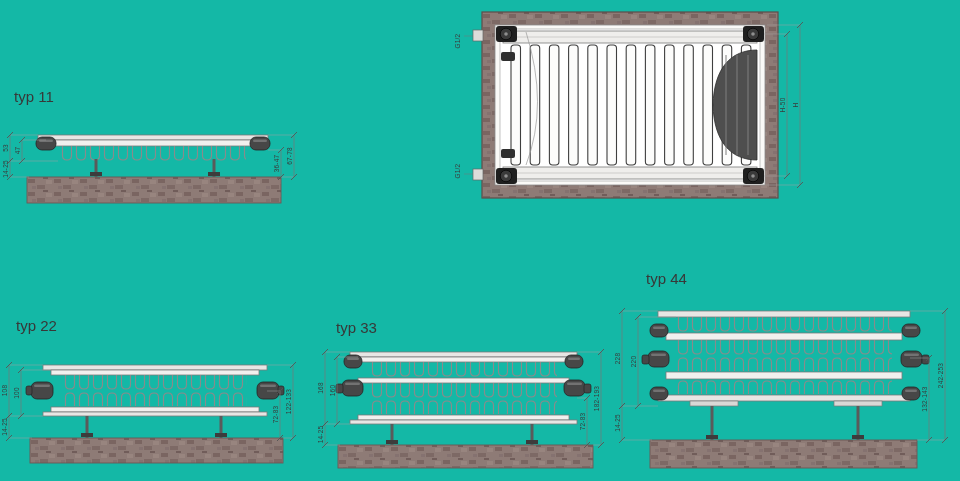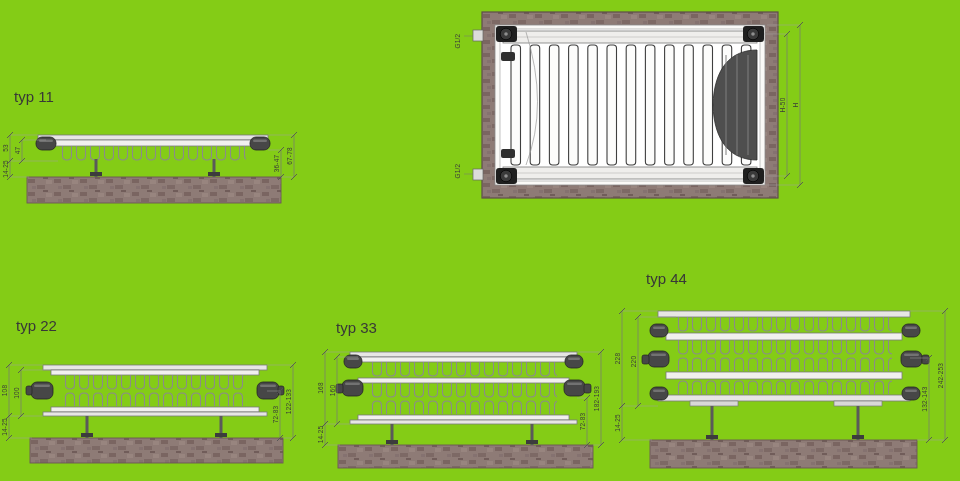--- a/index.html
+++ b/index.html
@@ -1,16 +1,16 @@
 <!DOCTYPE html>
 <html><head>
 <meta charset="utf-8">
 <style>
   html,body{margin:0;padding:0;background:#ffffff;}
-  #stage{position:relative;width:960px;height:481px;background:#84cc16;overflow:hidden;}
+  #stage{position:relative;width:960px;height:481px;background:#14b8a6;overflow:hidden;}
   svg{font-family:"Liberation Sans", sans-serif;}
   text{fill:#3a3a3a;}
   .title-text{font-size:15px;fill:#383838;}
   .dim-text{font-size:6.5px;fill:#3a3a3a;letter-spacing:0.2px;}
 </style>
 </head>
 <body>
 
 <div id="stage">
 <svg id="scene" width="960" height="481" viewBox="0 0 960 481">

